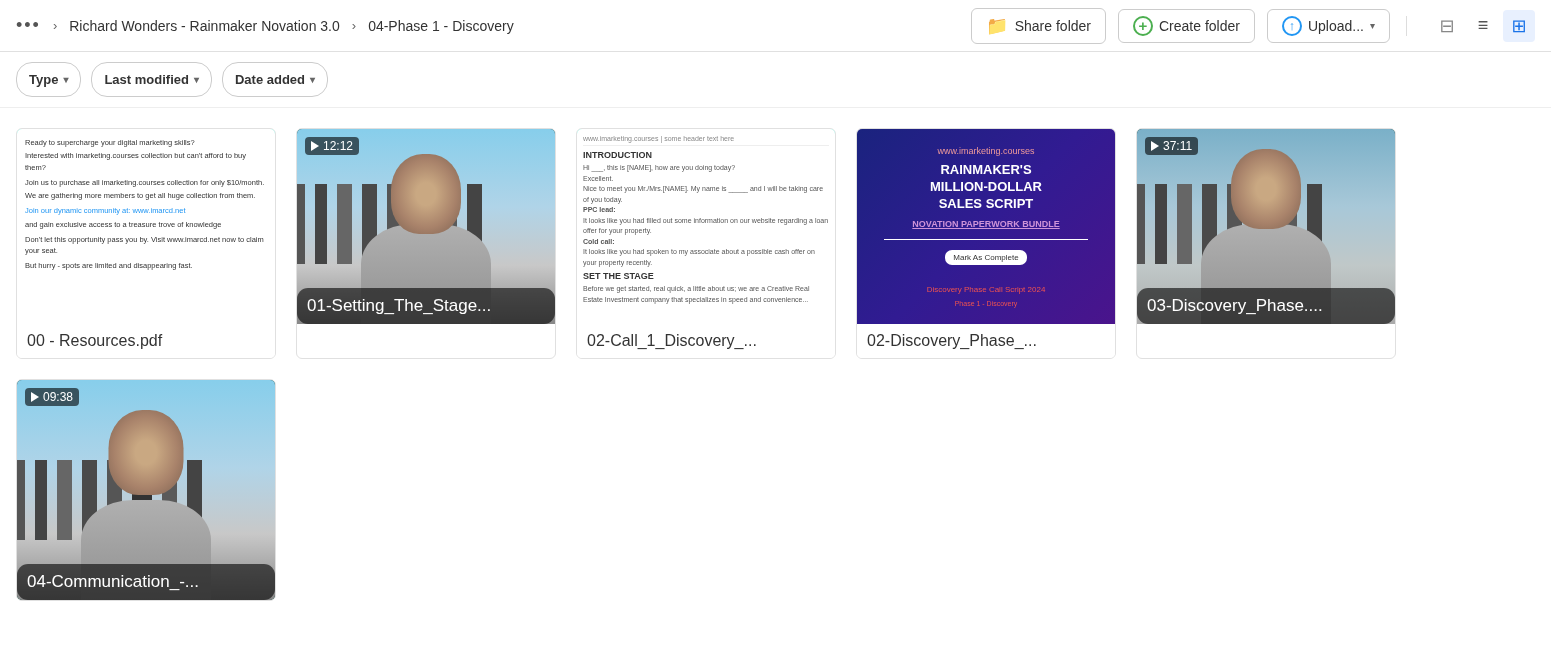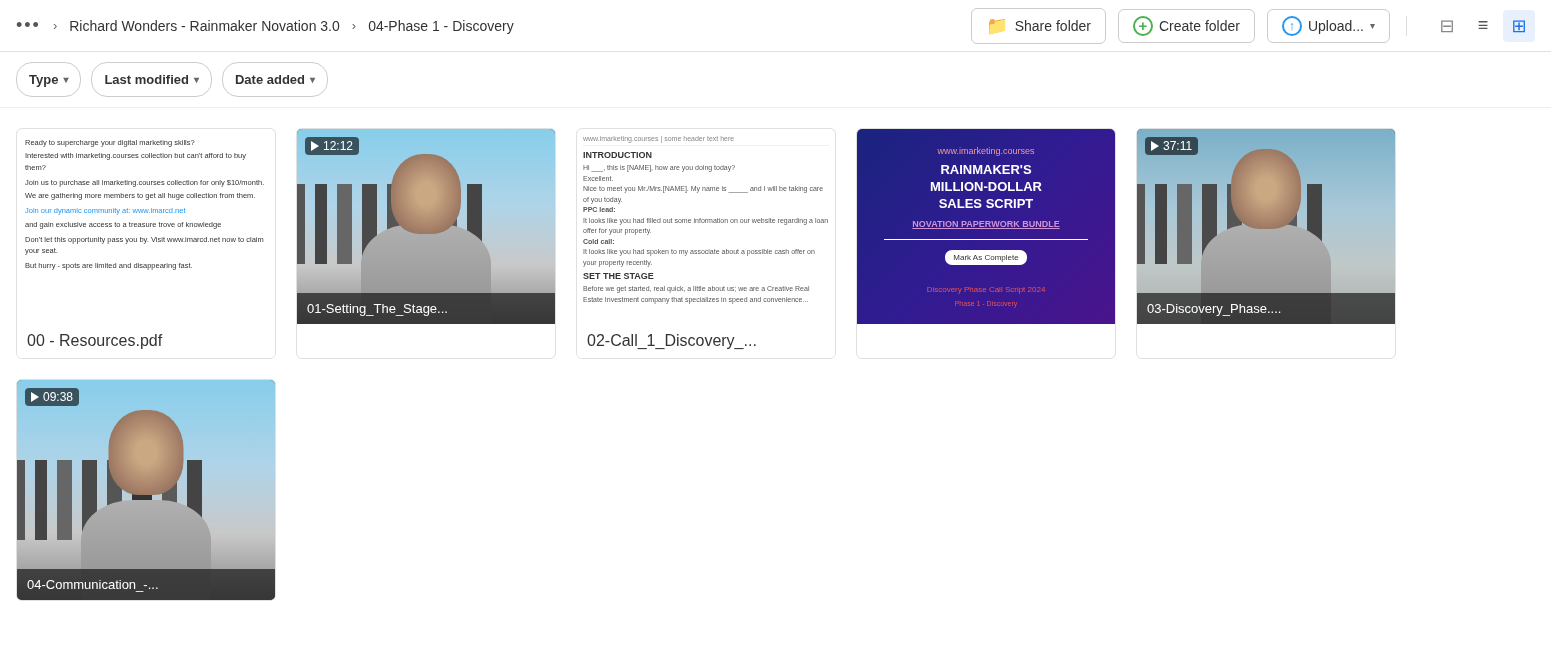--- a/index.html
+++ b/index.html
@@ -70,23 +70,23 @@
     }
     .play-triangle {
       width: 0; height: 0;
       border-top: 5px solid transparent;
       border-bottom: 5px solid transparent;
       border-left: 8px solid #fff;
       display: inline-block;
     }
     .file-name-bar {
       padding: 8px 10px; background: rgba(0,0,0,0.6);
-      color: #fff; font-size: 13px; position: absolute;
+      color: #fff; font-size: 17px; position: absolute;
       bottom: 0; left: 0; right: 0;
-      white-space: nowrap; overflow: hidden; text-overflow: ellipsis;
+      white-space: nowrap; overflow: hidden; text-overflow: ellipsis; border-radius: 11px;
     }
     .file-label {
       padding: 8px 10px; font-size: 16px; color: #333;
       white-space: nowrap; overflow: hidden; text-overflow: ellipsis;
       background: #fff;
     }
     .pdf-thumb-bg {
       background: #fff; display: flex; flex-direction: column; align-items: stretch;
       height: 100%; padding: 8px; font-size: 7.5px; color: #333; line-height: 1.5;
       overflow: hidden;
@@ -250,20 +250,21 @@
           <span>MILLION-DOLLAR</span><br>
           <span>SALES SCRIPT</span>
         </div>
         <div class="novation-subtitle">NOVATION PAPERWORK BUNDLE</div>
         <div style="background:#fff;width:80%;height:1px;margin:4px 0;"></div>
         <div style="background:#fff;border-radius:7px;padding:3px 8px;color:#333;font-size:8px;">Mark As Complete</div>
         <div style="color:#ef5350;font-size:8px;margin-top:14px;">Discovery Phase Call Script 2024</div>
         <div style="color:#ef5350;font-size:7px;">Phase 1 - Discovery</div>
       </div>
     </div>
+    <div class="file-label">02-Discovery_Phase_...</div>
   </div>
 
   <div class="file-card">
     <div class="file-thumb">
       <div class="video-thumb">
         <div class="city-bg" style="background:linear-gradient(180deg,#7ab0c8 0%,#a8c8d8 40%,#c0c8c8 70%,#aaa 100%);"></div>
         <div class="city-buildings"></div>
         <div class="person-body"></div>
         <div class="person-head" style="top:20px;"></div>
         <div class="video-overlay-top">

